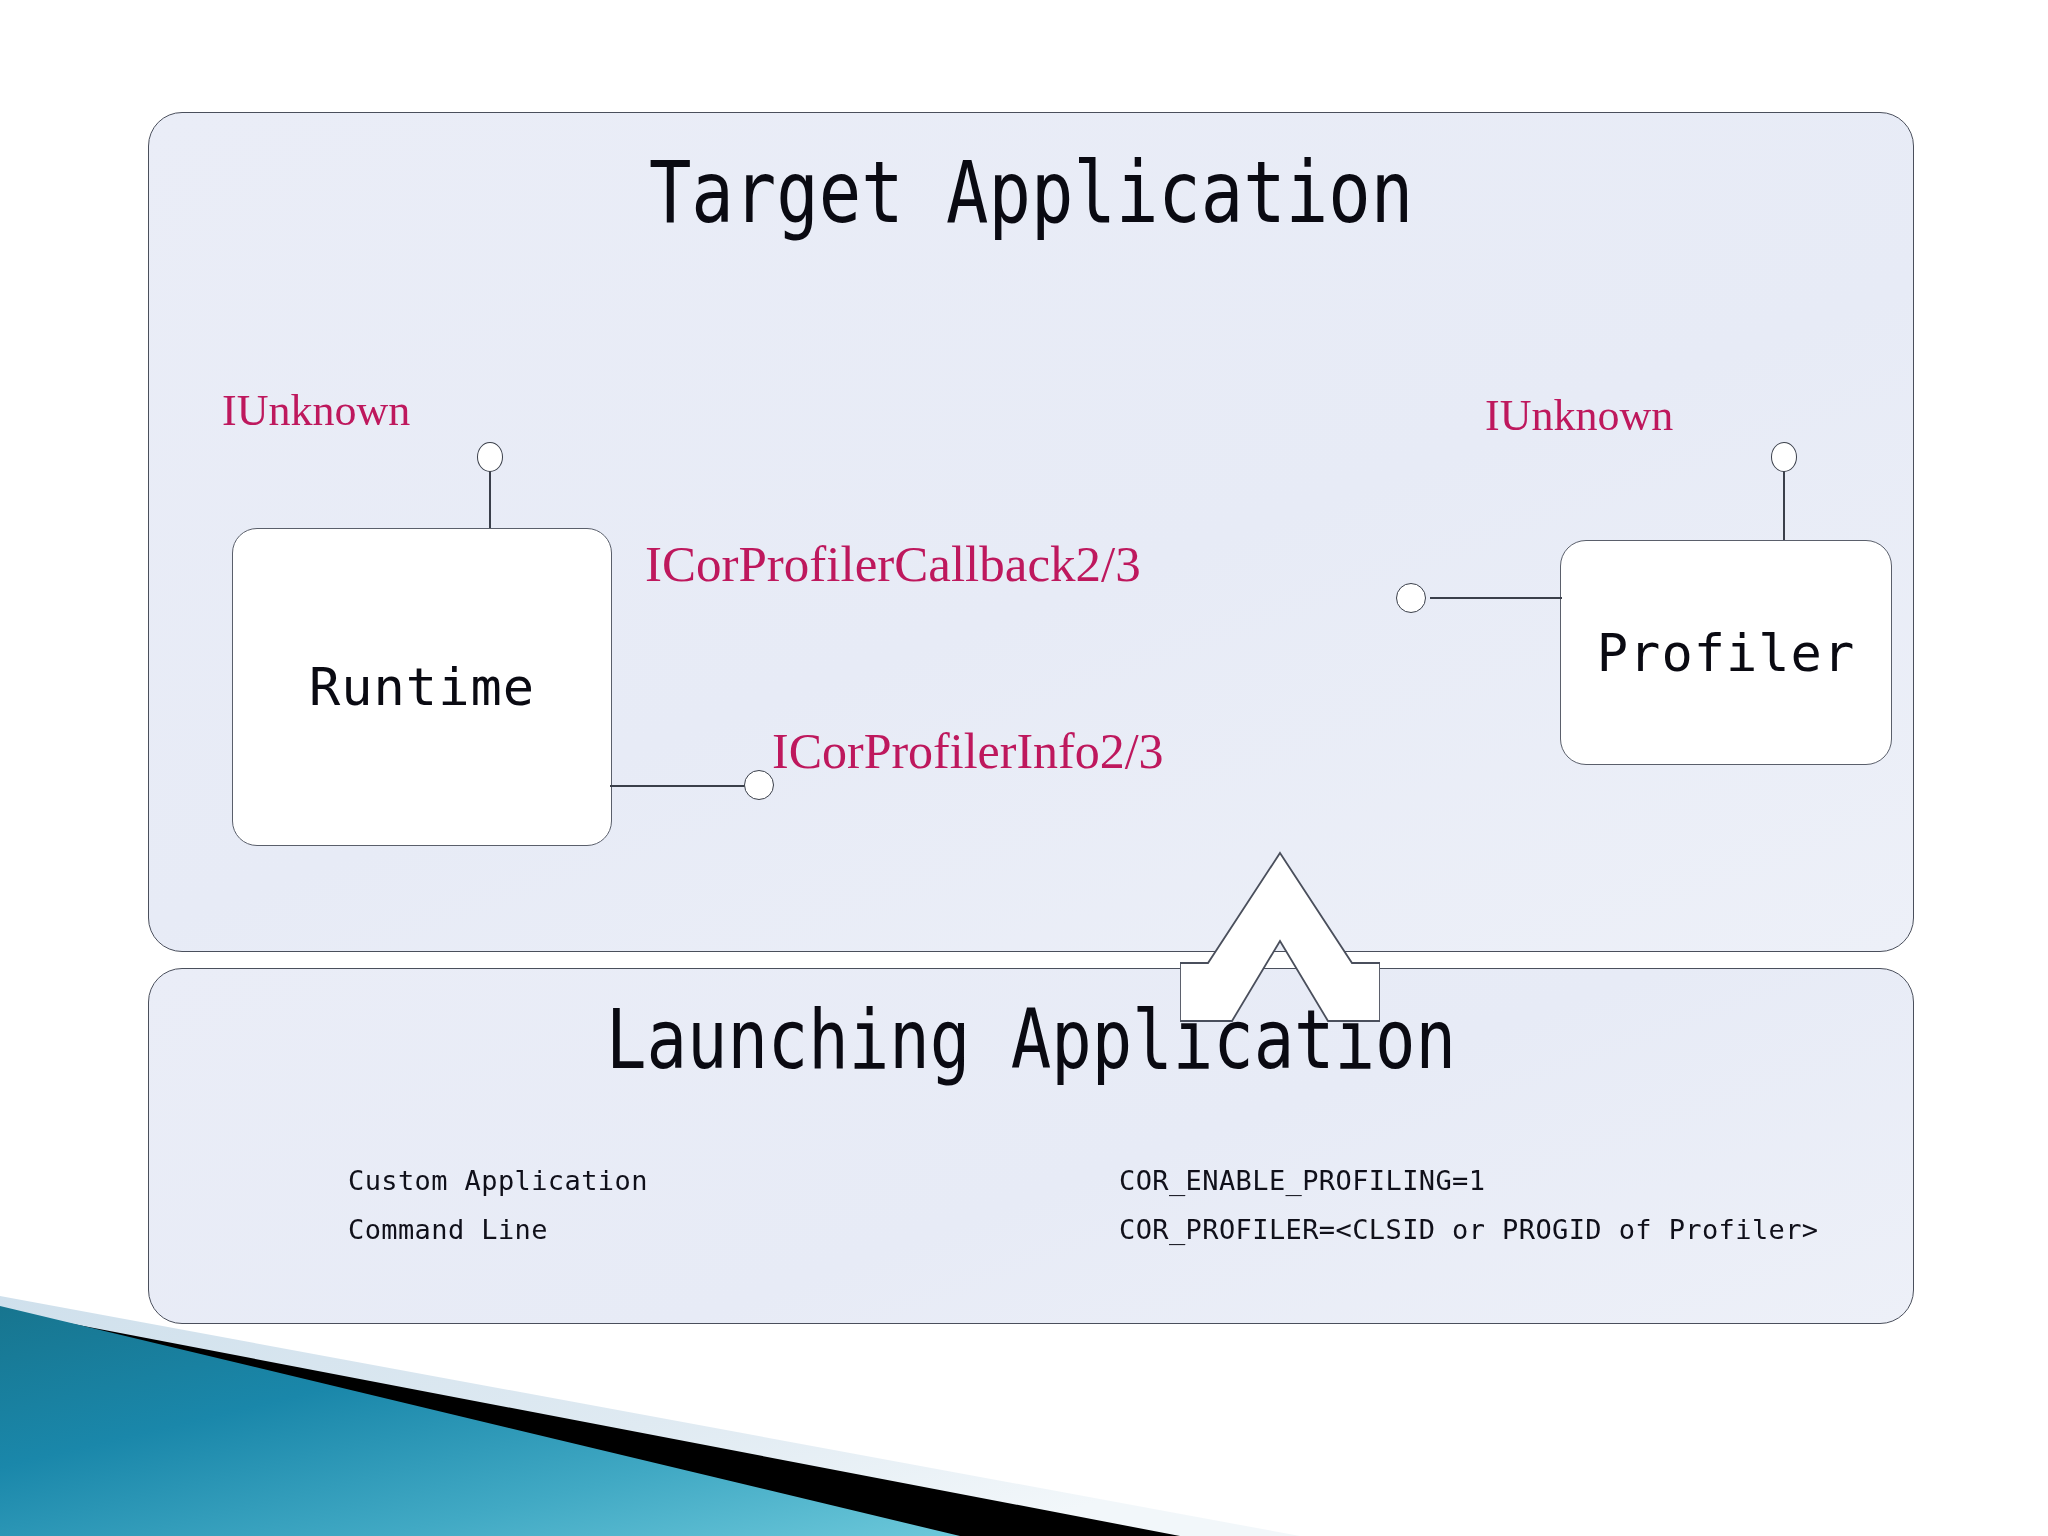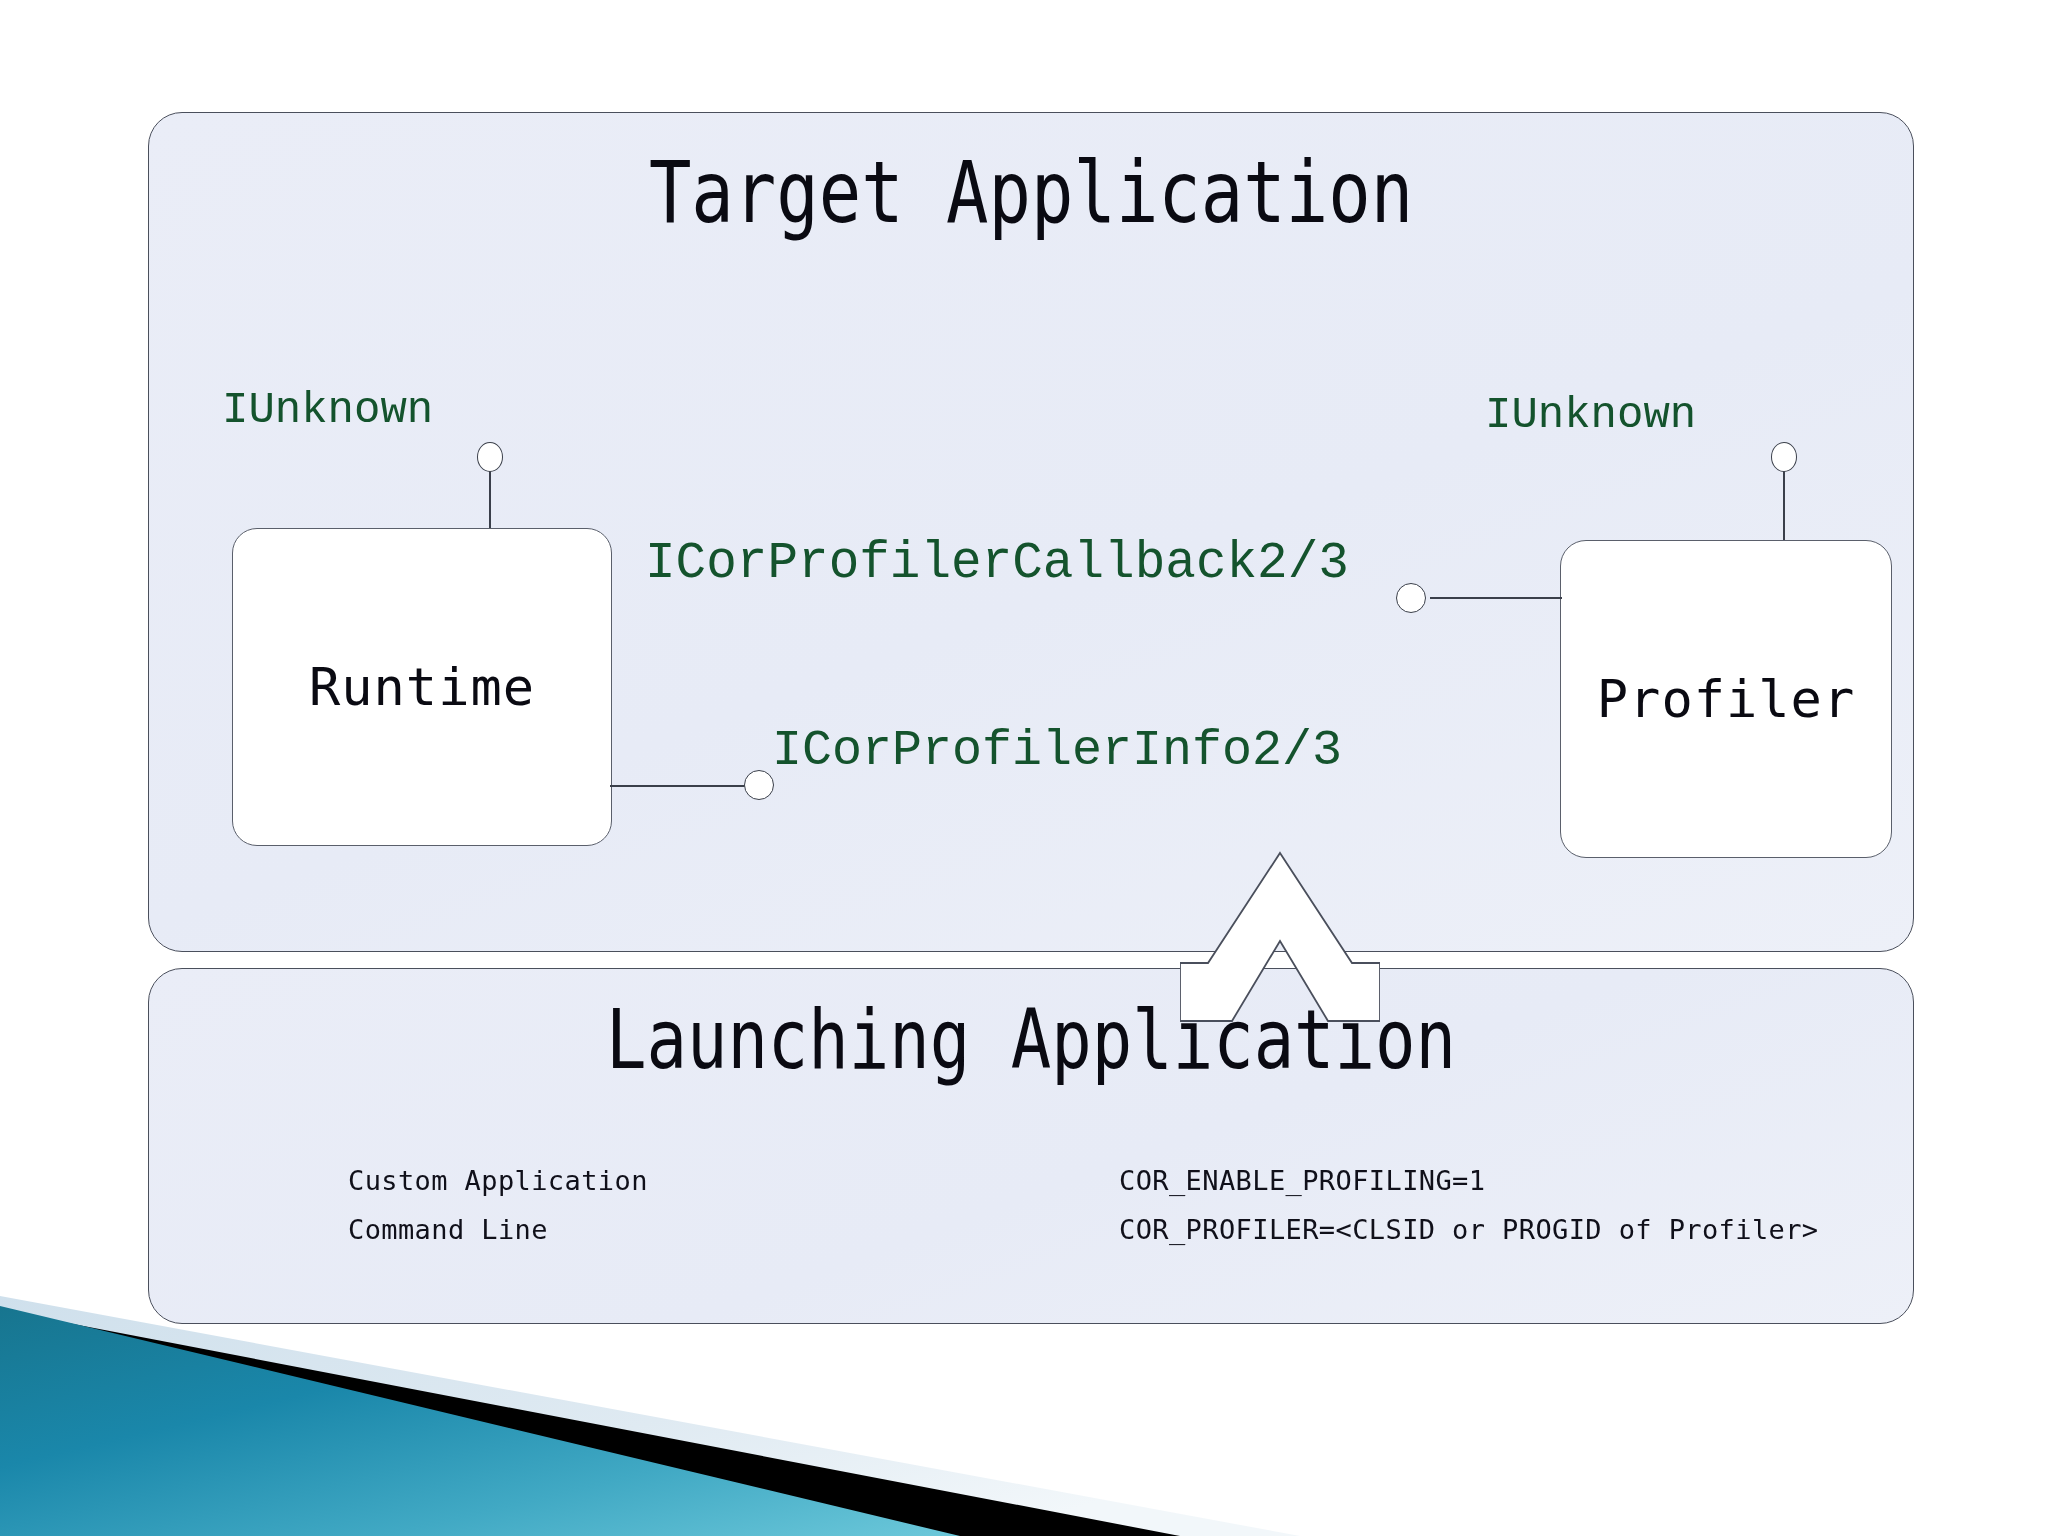--- a/index.html
+++ b/index.html
@@ -99,21 +99,21 @@
     left: 232px;
     top: 528px;
     width: 380px;
     height: 318px;
     border-radius: 25px;
   }
   #profiler-box {
     left: 1560px;
     top: 540px;
     width: 332px;
-    height: 318px;
+    height: 225px;
   }
 
   
   .lollipop-stem {
     position: absolute;
     background: #3a3f4a;
   }
   .lollipop-stem.vertical { width: 1.8px; }
   .lollipop-stem.horizontal { height: 1.8px; }
 
@@ -134,22 +134,22 @@
   
   #callback-stem { left: 1430px; top: 597px; width: 132px; }
   #callback-ball { left: 1396px; top: 583px; width: 30px; height: 30px; }
   
   #info-stem { left: 610px; top: 785px; width: 138px; }
   #info-ball { left: 744px; top: 770px; width: 30px; height: 30px; }
 
   
   .iface-label {
     position: absolute;
-    font-family: Liberation Mono, monospace;
-    color: #14532d;
+    font-family: Liberation Serif, serif;
+    color: #be185d;
     white-space: nowrap;
     letter-spacing: 0px;
   }
   #runtime-iunknown-label { left: 222px; top: 385px; font-size: 44px; }
   #profiler-iunknown-label { left: 1485px; top: 390px; font-size: 44px; }
   #callback-label { left: 645px; top: 535px; font-size: 51px; }
   #info-label { left: 772px; top: 722px; font-size: 50px; }
 
   
   .detail-text {

